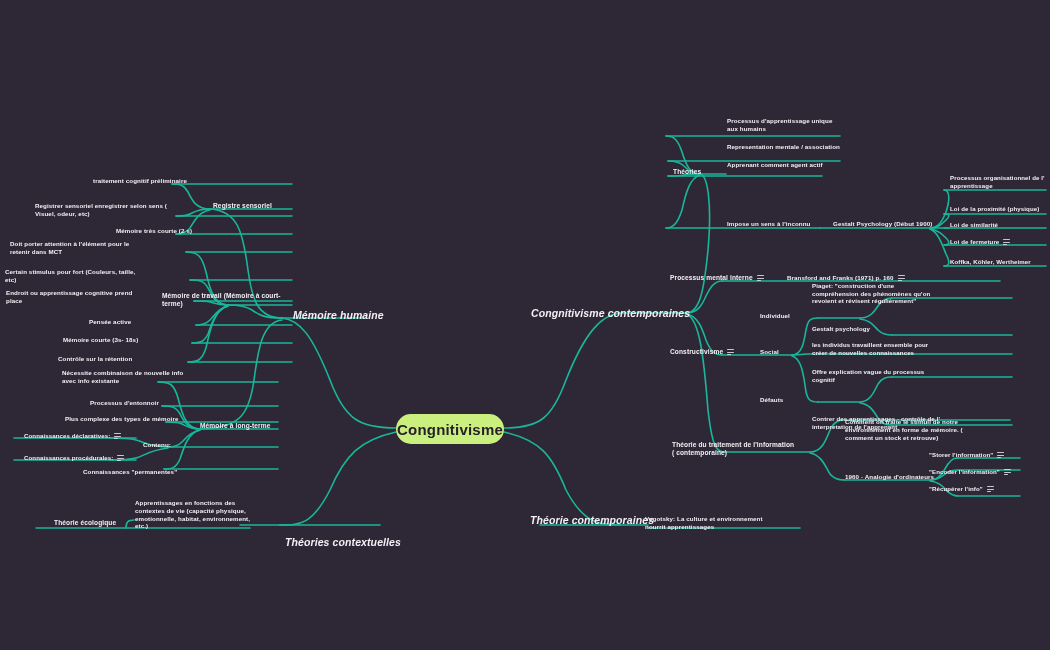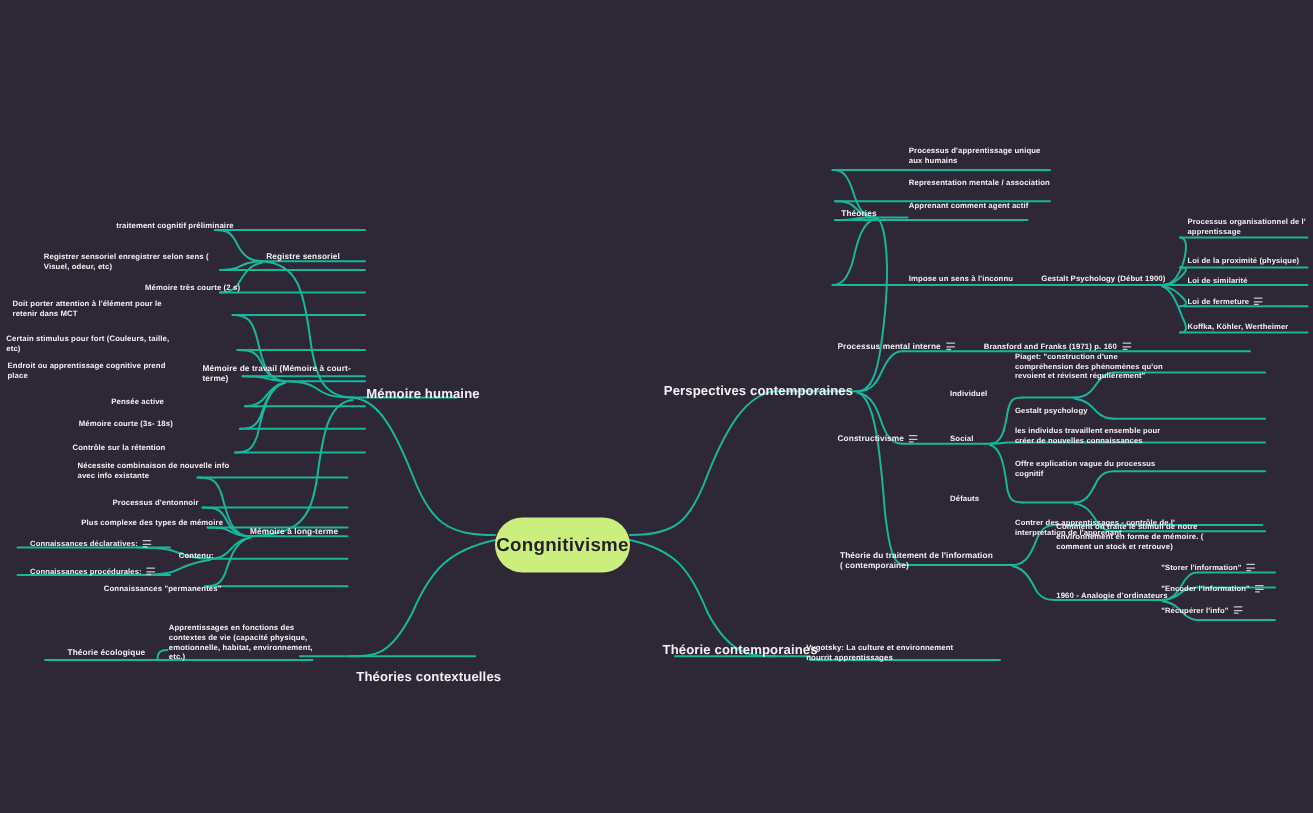--- a/index.html
+++ b/index.html
@@ -14,21 +14,21 @@
   svg.links{position:absolute;left:0;top:0;width:1050px;height:650px;pointer-events:none;}
   .node{
     position:absolute;
     color:#f2f0f4;
     font-weight:bold;
     line-height:1.25;
     letter-spacing:0.1px;
     white-space:pre-line;
     box-sizing:border-box;
   }
-  .node.lvl1{font-size:10.5px;}
+  .node.lvl1{font-size:10.5px;font-style:italic;}
   .node.lvl2{font-size:6.6px;}
   .node.lvl3{font-size:6.2px;}
   .node.lvl4{font-size:6.1px;}
   .center-node{
     position:absolute;
     background:#cbef7e;
     color:#241f29;
     border-radius:22px;
     font-size:15px;
     font-weight:bold;
@@ -181,26 +181,26 @@
       <path d="M844 480 L 930 480"></path>
       <path d="M930 480 C 940 480 944 470 948 464 C 952 459 954 458 958 458"></path>
       <path d="M958 458 L 1020 458"></path>
       <path d="M930 480 C 940 480 944 474 948 472 C 952 470 954 470 958 470"></path>
       <path d="M958 470 L 1020 470"></path>
       <path d="M930 481 C 940 482 944 488 948 492 C 952 495 954 496 958 496"></path>
       <path d="M958 496 L 1020 496"></path>
     </g>
   </svg>
 
-  <div class="center-node" style="left:396px;top:414px;width:108px;height:44px;text-align:center;">Congnitivisme</div>
+  <div class="center-node" style="left:396px;top:414px;width:108px;height:30px;text-align:center;">Congnitivisme</div>
 
   <div class="node lvl1" style="left:293px;top:309px;">Mémoire humaine</div>
   <div class="node lvl1" style="left:285px;top:536px;">Théories contextuelles</div>
   <div class="node lvl1" style="left:530px;top:514px;">Théorie contemporaines</div>
-  <div class="node lvl1" style="left:531px;top:307px;">Perspectives contemporaines</div>
+  <div class="node lvl1" style="left:531px;top:307px;">Congnitivisme contemporaines</div>
 
   <div class="node lvl2" style="left:213px;top:202px;">Registre sensoriel</div>
   <div class="node lvl2" style="left:162px;top:292px;width:120px;">Mémoire de travail (Mémoire à court-terme)</div>
   <div class="node lvl2" style="left:200px;top:422px;">Mémoire à long-terme</div>
 
   <div class="node lvl3" style="left:93px;top:177px;">traitement cognitif préliminaire</div>
   <div class="node lvl3" style="left:35px;top:202px;width:145px;">Registrer sensoriel enregistrer selon sens ( Visuel, odeur, etc)</div>
   <div class="node lvl3" style="left:116px;top:227px;">Mémoire très courte (2 s)</div>
 
   <div class="node lvl3" style="left:10px;top:240px;width:130px;">Doit porter attention à l'élément pour le retenir dans MCT</div>

